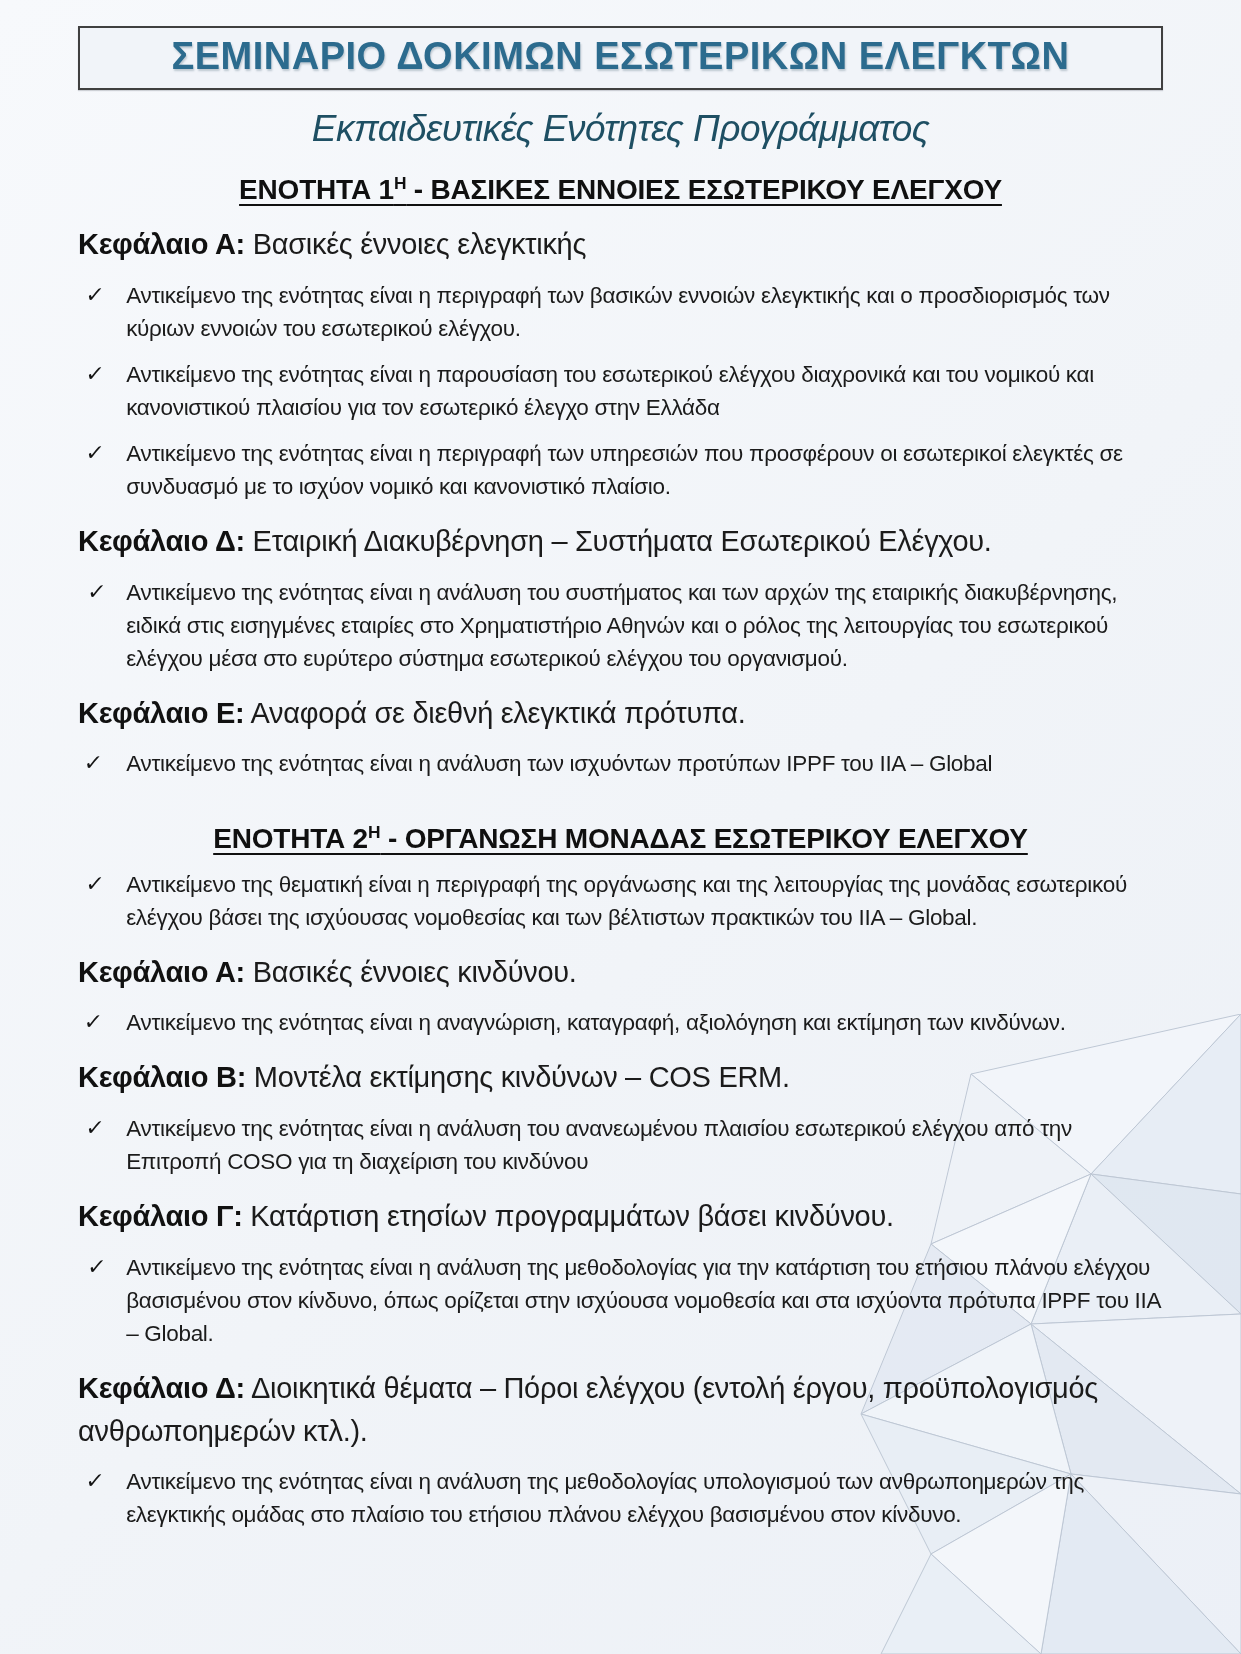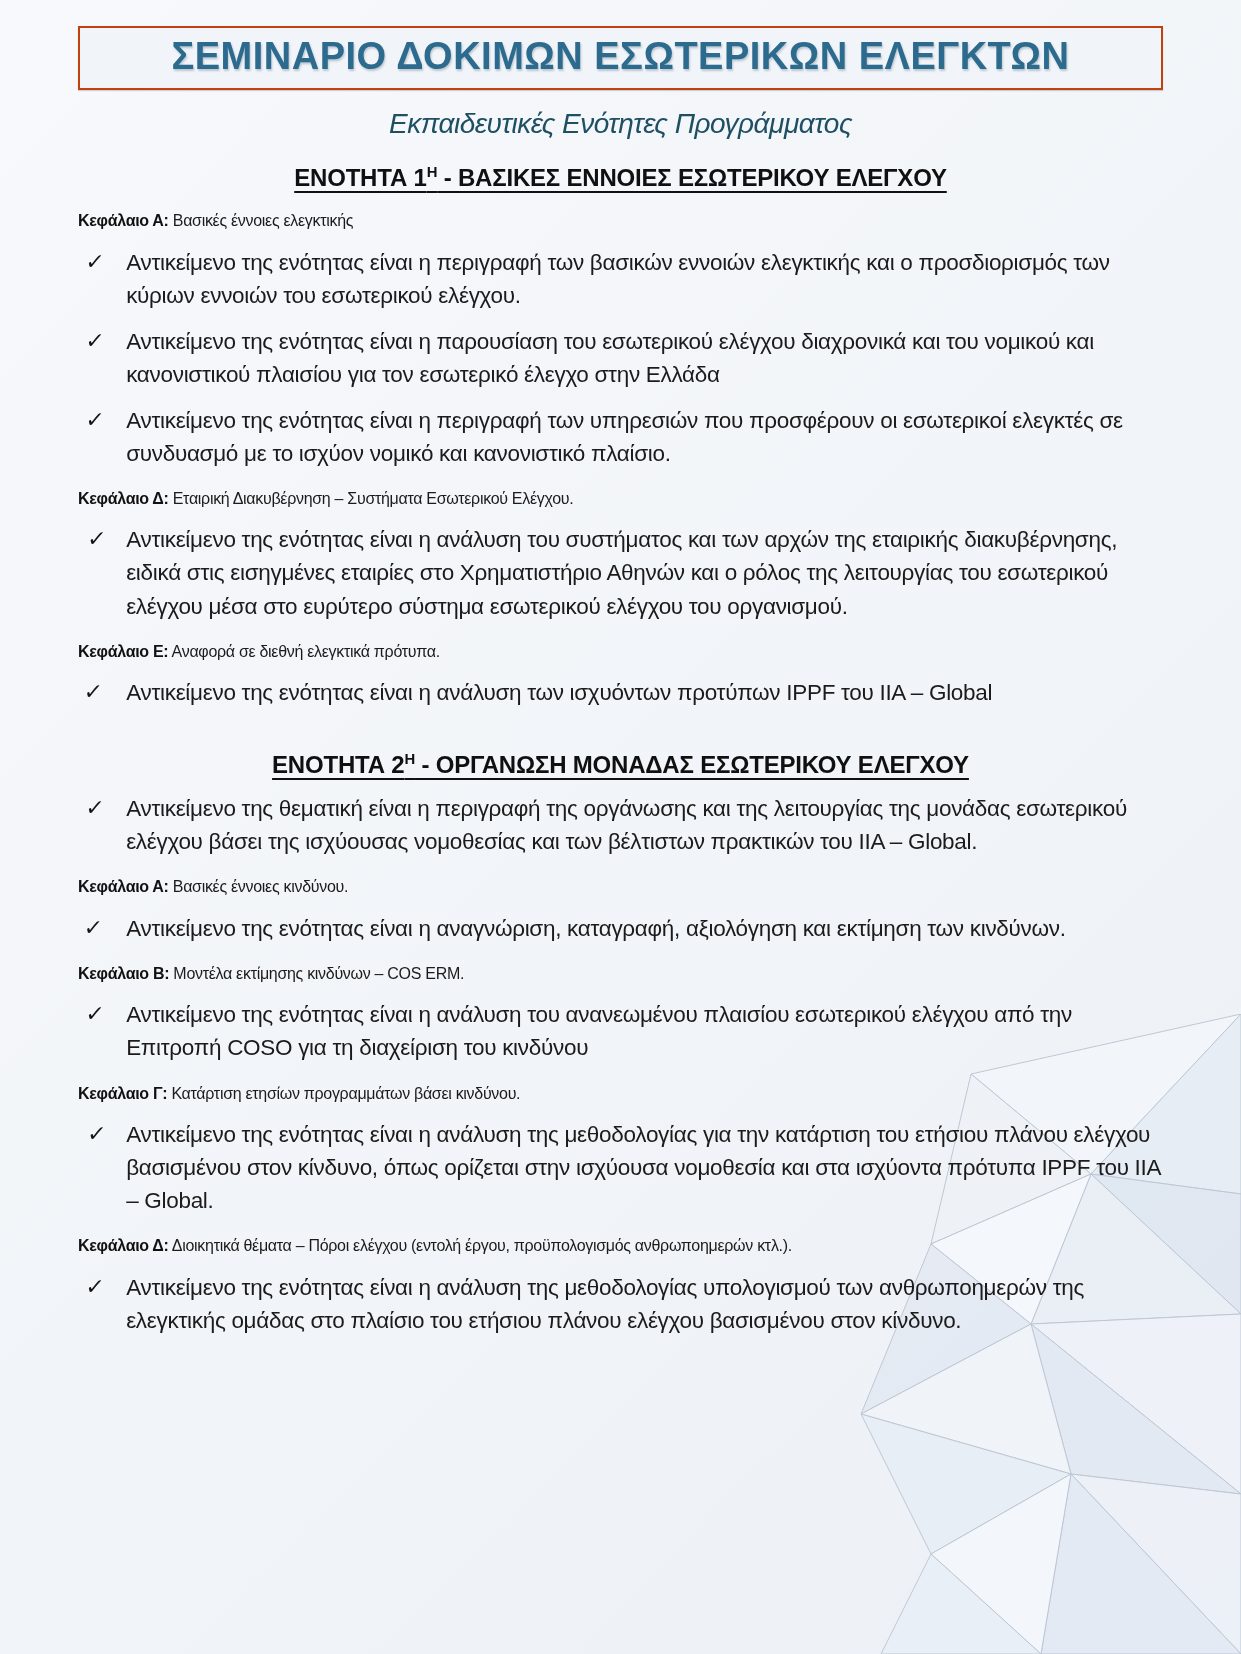--- a/index.html
+++ b/index.html
@@ -10,40 +10,40 @@
     color:#1b1b1b;
     overflow:hidden;
     position:relative;
   }
   .deco{
     position:absolute;right:0;bottom:0;z-index:0;
     width:400px;height:640px;opacity:.9;
   }
   .content{position:relative;z-index:1;padding:0 78px 0 78px;}
   .title-box{
-    margin:26px 0 0;border:2px solid #c2410c;background:#f1f4f9;
+    margin:26px 0 0;border:2px solid #404040;background:#f1f4f9;
     padding:7px 10px 10px;box-shadow:0 1px 1px rgba(20,30,45,.18);
   }
   .title-box h1{
     margin:0;text-align:center;font-size:38px;font-weight:800;
     letter-spacing:.5px;color:#2c6b8e;
     text-shadow:1px 2px 2px rgba(40,70,90,.25);
   }
   .subtitle{
     margin:18px 0 2px;text-align:center;font-style:italic;
-    font-size:28px;font-weight:500;color:#1e4f63;letter-spacing:-.5px;
+    font-size:37px;font-weight:500;color:#1e4f63;letter-spacing:-.5px;
   }
   .sec-heading{
-    margin:24px 0 0;text-align:center;font-size:24px;font-weight:700;color:#101010;
+    margin:24px 0 0;text-align:center;font-size:28px;font-weight:700;color:#101010;
     letter-spacing:-.2px;
   }
   .sec-heading.gap-lg{margin-top:42px;}
   .sec-heading .u{text-decoration:underline;text-underline-offset:5px;text-decoration-thickness:2px;}
   .sec-heading sup{font-size:62%;line-height:0;}
-  .chapter{margin:17px 0 0;font-size:16px;line-height:1.47;letter-spacing:-.3px;}
+  .chapter{margin:17px 0 0;font-size:29px;line-height:1.47;letter-spacing:-.3px;}
   .chapter strong{font-weight:700;color:#111;}
   .bullet{display:flex;margin:13px 0 0;gap:24px;padding-left:6px;
     font-size:22.5px;line-height:1.47;letter-spacing:-.3px;}
   .check{flex:0 0 auto;font-size:22px;color:#141414;transform:skewX(-6deg);}
   .bullet-text{flex:1;}
 </style>
 </head>
 <body>
 
 <svg class="deco" viewBox="0 0 400 640" aria-hidden="true">

